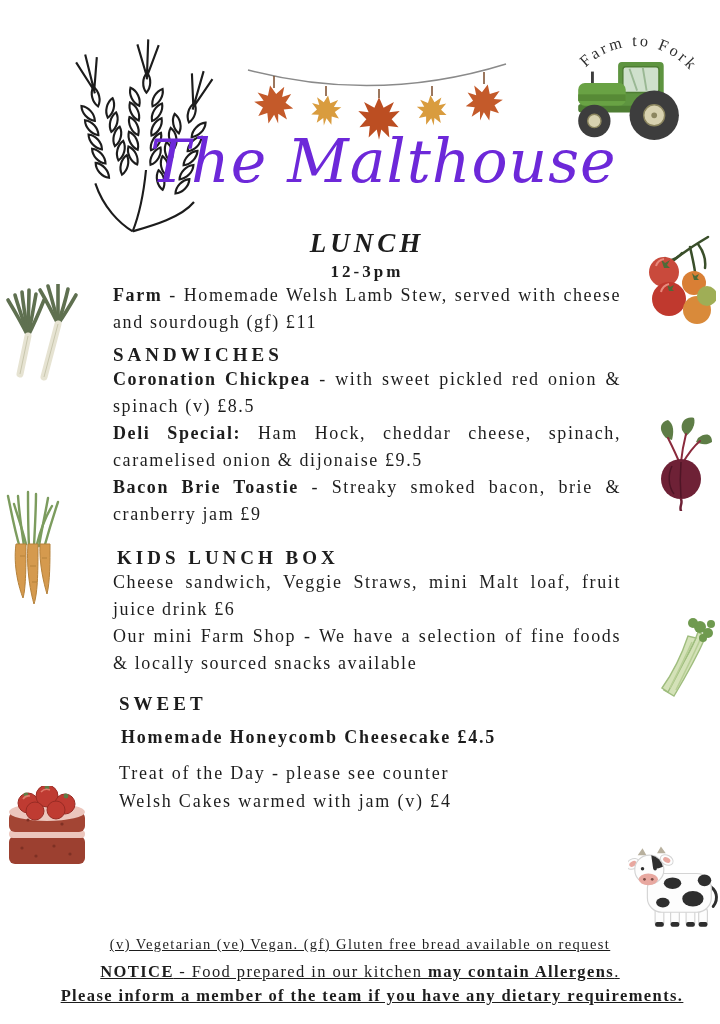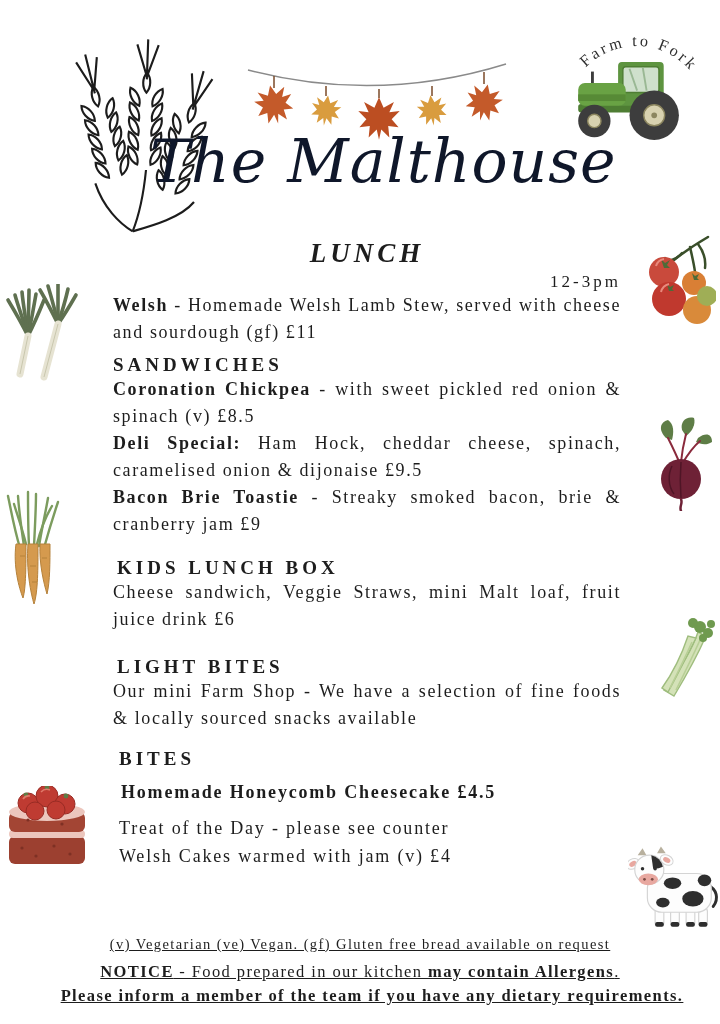--- a/index.html
+++ b/index.html
@@ -5,29 +5,29 @@
   html,body{margin:0;padding:0;}
   body{
     width:720px;height:1024px;position:relative;background:#ffffff;
     font-family:"Liberation Serif", serif;color:#1d1d1d;overflow:hidden;
   }
   .deco{position:absolute;}
   
   .brand-title{
     position:absolute;left:150px;top:126px;width:420px;text-align:center;
     font-family:"DejaVu Serif", serif;font-style:italic;font-weight:400;
-    font-size:60px;color:#0f172a;letter-spacing:1px;white-space:nowrap;
+    font-size:60px;color:#6d28d9;letter-spacing:1px;white-space:nowrap;
   }
   
-  .column{position:absolute;left:113px;top:238px;width:508px;}
+  .column{position:absolute;left:113px;top:228px;width:508px;}
   .lunch-title{
     text-align:center;font-style:italic;font-weight:600;font-size:27px;
     letter-spacing:4px;margin:0;
   }
-  .hours{text-align:right;font-size:17px;letter-spacing:3px;margin:3px 0 0 0;font-weight:400;}
+  .hours{text-align:center;font-size:17px;letter-spacing:3px;margin:3px 0 0 0;font-weight:700;}
   p.item{font-size:18px;line-height:27px;letter-spacing:1.6px;text-align:justify;margin:0;}
   p.item .nm{font-weight:700;}
   .sec-head{font-size:19px;font-weight:700;letter-spacing:4px;margin:0;}
   .note{font-size:17px;line-height:26px;letter-spacing:1.6px;margin:0;}
   .m-cawl{margin-top:15px;}
   .m-sandw{margin-top:8px;}
   .m-note{margin-top:3px;}
   .m-coron{margin-top:9px;}
   .m-deli{margin-top:8px;}
   .m-bacon{margin-top:6px;}
@@ -270,37 +270,36 @@
   <circle cx="17" cy="34" r="1.4" fill="#7a4a44"></circle>
     <circle cx="25" cy="34" r="1.4" fill="#7a4a44"></circle>
 </svg>
 
 <div class="brand-title">The Malthouse</div>
 
 <div class="column">
   <h1 class="lunch-title">LUNCH</h1>
   <div class="hours">12-3pm</div>
 
-  <p class="item m-cawl"><span class="nm">Welsh</span><span> - Homemade Welsh Lamb Stew, served with cheese and sourdough (gf) £11</span></p>
+  <p class="item m-cawl"><span class="nm">Farm</span><span> - Homemade Welsh Lamb Stew, served with cheese and sourdough (gf) £11</span></p>
 
   <h2 class="sec-head m-sandw">SANDWICHES</h2>
 
   <p class="item m-coron"><span class="nm">Coronation Chickpea</span><span> - with sweet pickled red onion &amp; spinach (v) £8.5</span></p>
 
   <p class="item m-deli"><span class="nm">Deli Special:</span><span> Ham Hock, cheddar cheese, spinach, caramelised onion &amp; dijonaise £9.5</span></p>
 
   <p class="item m-bacon"><span class="nm">Bacon Brie Toastie</span><span> - Streaky smoked bacon, brie &amp; cranberry jam £9</span></p>
 
   <h2 class="sec-head m-kids">KIDS LUNCH BOX</h2>
   <p class="item m-kidsd">Cheese sandwich, Veggie Straws, mini Malt loaf, fruit juice drink £6</p>
 
-  <h2 class="sec-head m-light">LIGHT BITES</h2>
   <p class="item m-lightd">Our mini Farm Shop - We have a selection of fine foods &amp; locally sourced snacks available</p>
 
-  <h2 class="sec-head m-sweet">BITES</h2>
+  <h2 class="sec-head m-sweet">SWEET</h2>
   <p class="feat m-feat">Homemade Honeycomb Cheesecake £4.5</p>
   <p class="sw-line">Treat of the Day - please see counter</p>
   <p class="sw-line">Welsh Cakes warmed with jam (v) £4</p>
 </div>
 
 <div class="footer">
   <p class="foot-key">(v) Vegetarian (ve) Vegan. (gf) Gluten free bread available on request</p>
   <p class="foot-notice"><span class="b">NOTICE</span><span> - Food prepared in our kitchen </span><span class="b">may contain Allergens</span><span>.</span></p>
   <p class="foot-diet">Please inform a member of the team if you have any dietary requirements.</p>
 </div>

